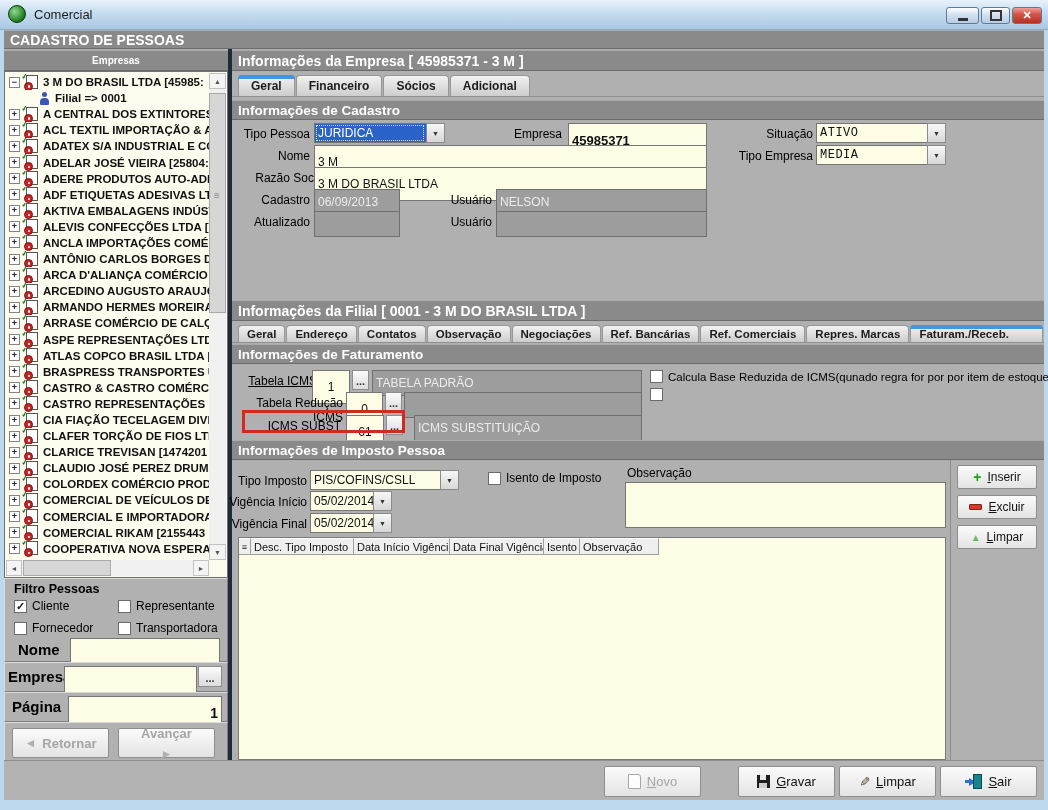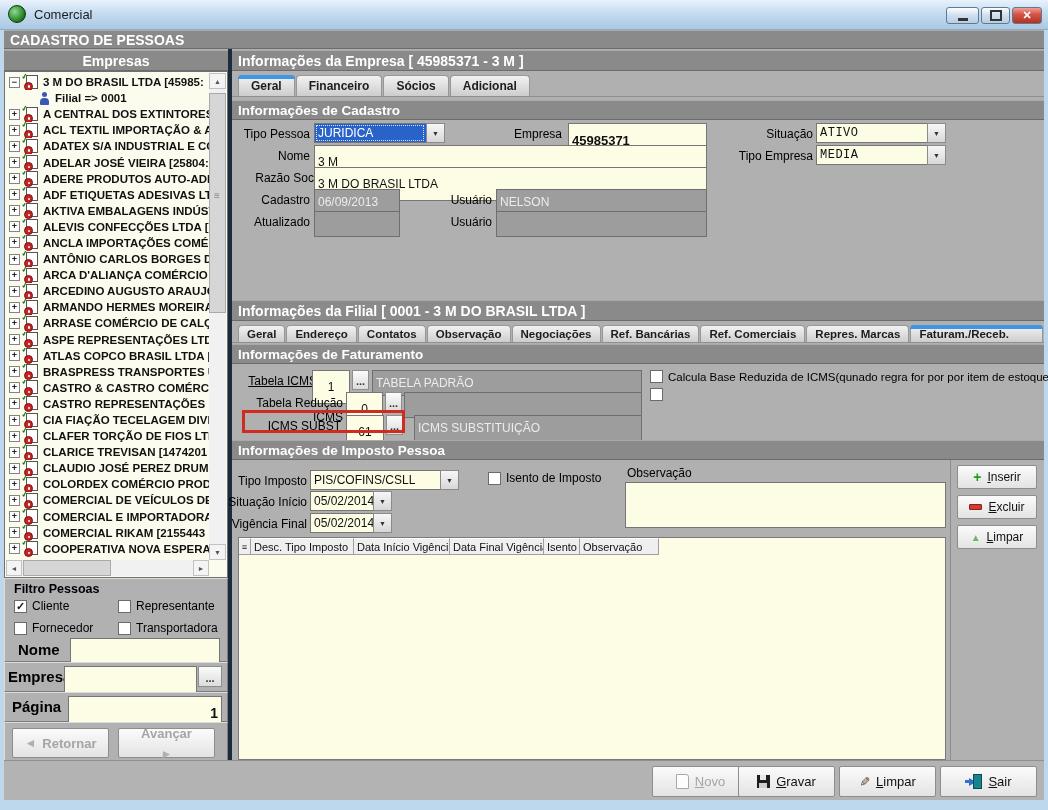--- a/index.html
+++ b/index.html
@@ -32,21 +32,21 @@
   
   #content-bg{left:4px;top:30px;width:1040px;height:770px;background:#b0b0b0;}
 
   .section-bar{background:#8a8a8a;color:#fff;font-weight:bold;
     border-top:1px solid #a9a9a9;border-bottom:1px solid #6c6c6c;
     display:flex;align-items:center;padding:0 6px;}
 
   #cadastro-bar{left:4px;top:30px;width:1040px;height:19px;font-size:14px;}
 
   
-  #sidebar-header{left:4px;top:50px;width:224px;height:21px;font-size:14px;justify-content:center;}
+  #sidebar-header{left:4px;top:50px;width:224px;height:21px;font-size:10px;justify-content:center;}
   #tree-box{left:4px;top:71px;width:224px;height:507px;background:#fcfcee;
     border:1px solid #707070;}
   #tree-body{position:absolute;left:1px;top:2px;right:18px;bottom:17px;overflow:hidden;}
   .tree-row{display:flex;align-items:center;height:16.1px;padding-left:3px;
     font-weight:bold;font-size:11.5px;color:#111;white-space:nowrap;overflow:hidden;}
   .tree-row.child{padding-left:34px;}
   .expander{width:11px;height:11px;border:1px solid #848484;background:#fff;
     font-size:9px;line-height:9px;text-align:center;margin-right:3px;flex:none;
     color:#222;box-sizing:border-box;}
   .doc-icon{width:16px;height:15px;position:relative;margin-right:4px;flex:none;}
@@ -192,21 +192,21 @@
   .side-btn{left:957px;width:80px;height:24px;font-size:12px;}
   #btn-inserir{top:465px;} #btn-excluir{top:495px;} #btn-limpar-side{top:525px;}
   .ic-plus{color:#1f9e1f;font-weight:bold;font-size:14px;line-height:12px;}
   .ic-minusbar{width:11px;height:4px;background:#d23b2f;border-radius:1px;border:1px solid #8f1f16;}
   .ic-tri{color:#6cb76c;font-size:10px;}
 
   
   #footer{left:4px;top:760px;width:1040px;height:40px;background:#b3b3b3;
     border-top:1px solid #8f8f8f;}
   .foot-btn{top:766px;width:97px;height:31px;font-size:13px;}
-  #btn-novo{left:652px;} #btn-gravar{left:738px;} #btn-limpar-foot{left:839px;} #btn-sair{left:940px;}
+  #btn-novo{left:604px;} #btn-gravar{left:738px;} #btn-limpar-foot{left:839px;} #btn-sair{left:940px;}
   .ic-page{width:11px;height:13px;border:1px solid #a8a8a8;background:#fdfdfd;border-radius:0 3px 0 0;}
   .ic-floppy{width:13px;height:13px;background:#1e1e1e;position:relative;}
   .ic-floppy::before{content:"";position:absolute;left:3px;top:0;width:6px;height:5px;background:#e8e8e8;}
   .ic-floppy::after{content:"";position:absolute;left:2px;bottom:0;width:8px;height:5px;background:#cfcfcf;}
   .ic-pencil{font-size:13px;color:#5a4632;transform:rotate(90deg);display:inline-block;}
   .ic-exit{position:relative;width:17px;height:15px;}
   .ic-exit .door{position:absolute;right:0;top:0;width:9px;height:15px;background:#17858c;
     border:1px solid #0c4a50;box-sizing:border-box;}
   .ic-exit .arr{position:absolute;left:4px;top:4px;width:0;height:0;
     border-left:7px solid #2f6fd0;border-top:4px solid transparent;border-bottom:4px solid transparent;}
@@ -642,21 +642,21 @@
 <div id="cmb-tipo-imposto" class="abs combo">
   <span class="val">PIS/COFINS/CSLL</span>
   <span class="dd">▼</span>
 </div>
 <div id="isento-cb" class="abs fat-cbrow" style="font-size:12px;">
   <span class="cb"></span>
   <span>Isento de Imposto</span>
 </div>
 <div id="lbl-observacao" class="abs">Observação</div>
 <div id="txt-observacao" class="abs yfield"></div>
-<div id="lbl-vig-inicio" class="abs flabel">Situação Início</div>
+<div id="lbl-vig-inicio" class="abs flabel">Vigência Início</div>
 <div id="cmb-vig-inicio" class="abs combo">
   <span class="val">05/02/2014</span>
   <span class="dd">▼</span>
 </div>
 <div id="lbl-vig-final" class="abs flabel">Vigência Final</div>
 <div id="cmb-vig-final" class="abs combo">
   <span class="val">05/02/2014</span>
   <span class="dd">▼</span>
 </div>
 

